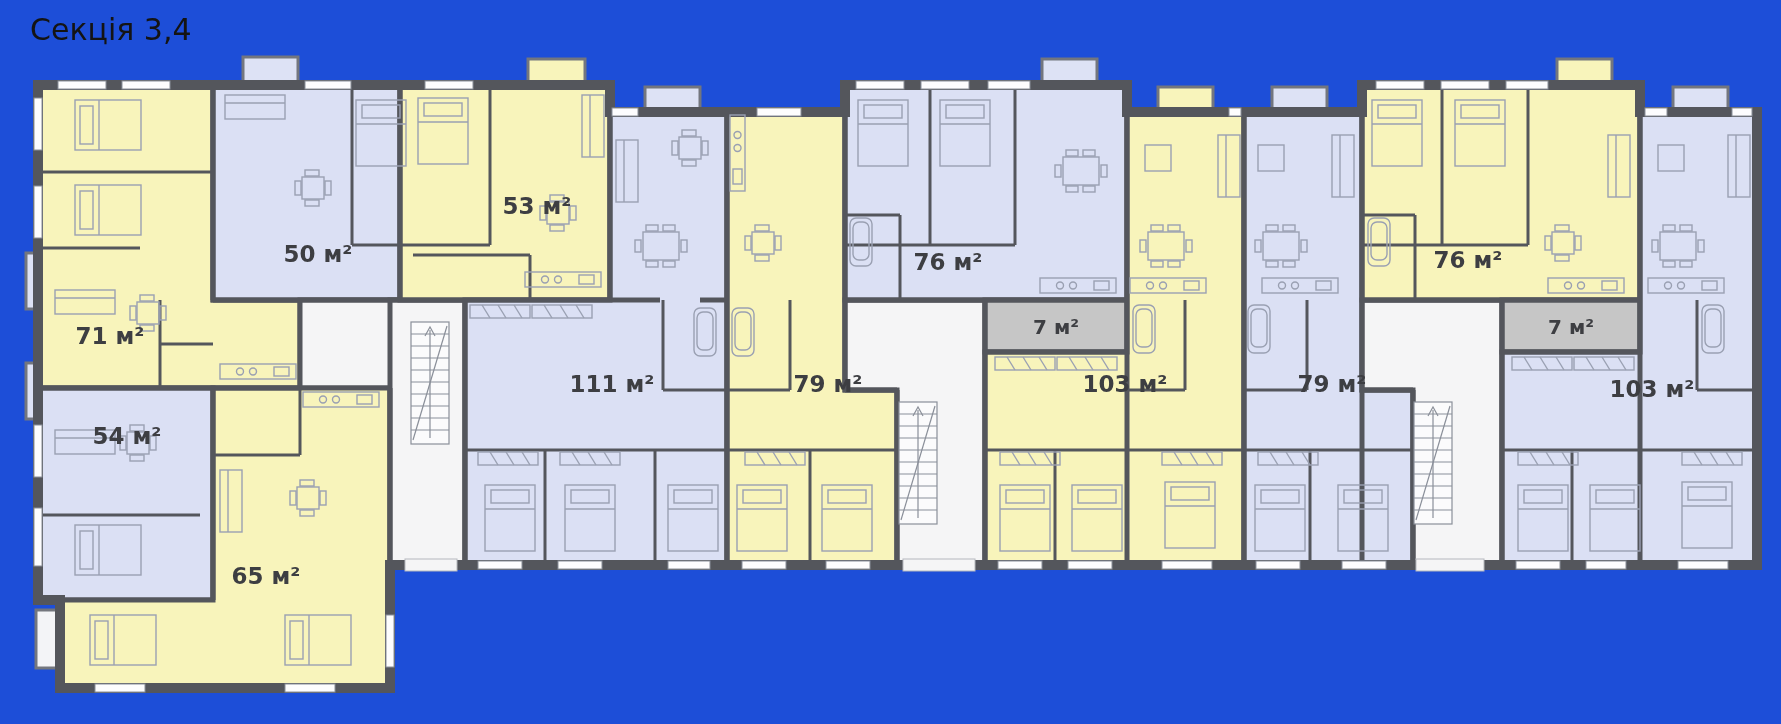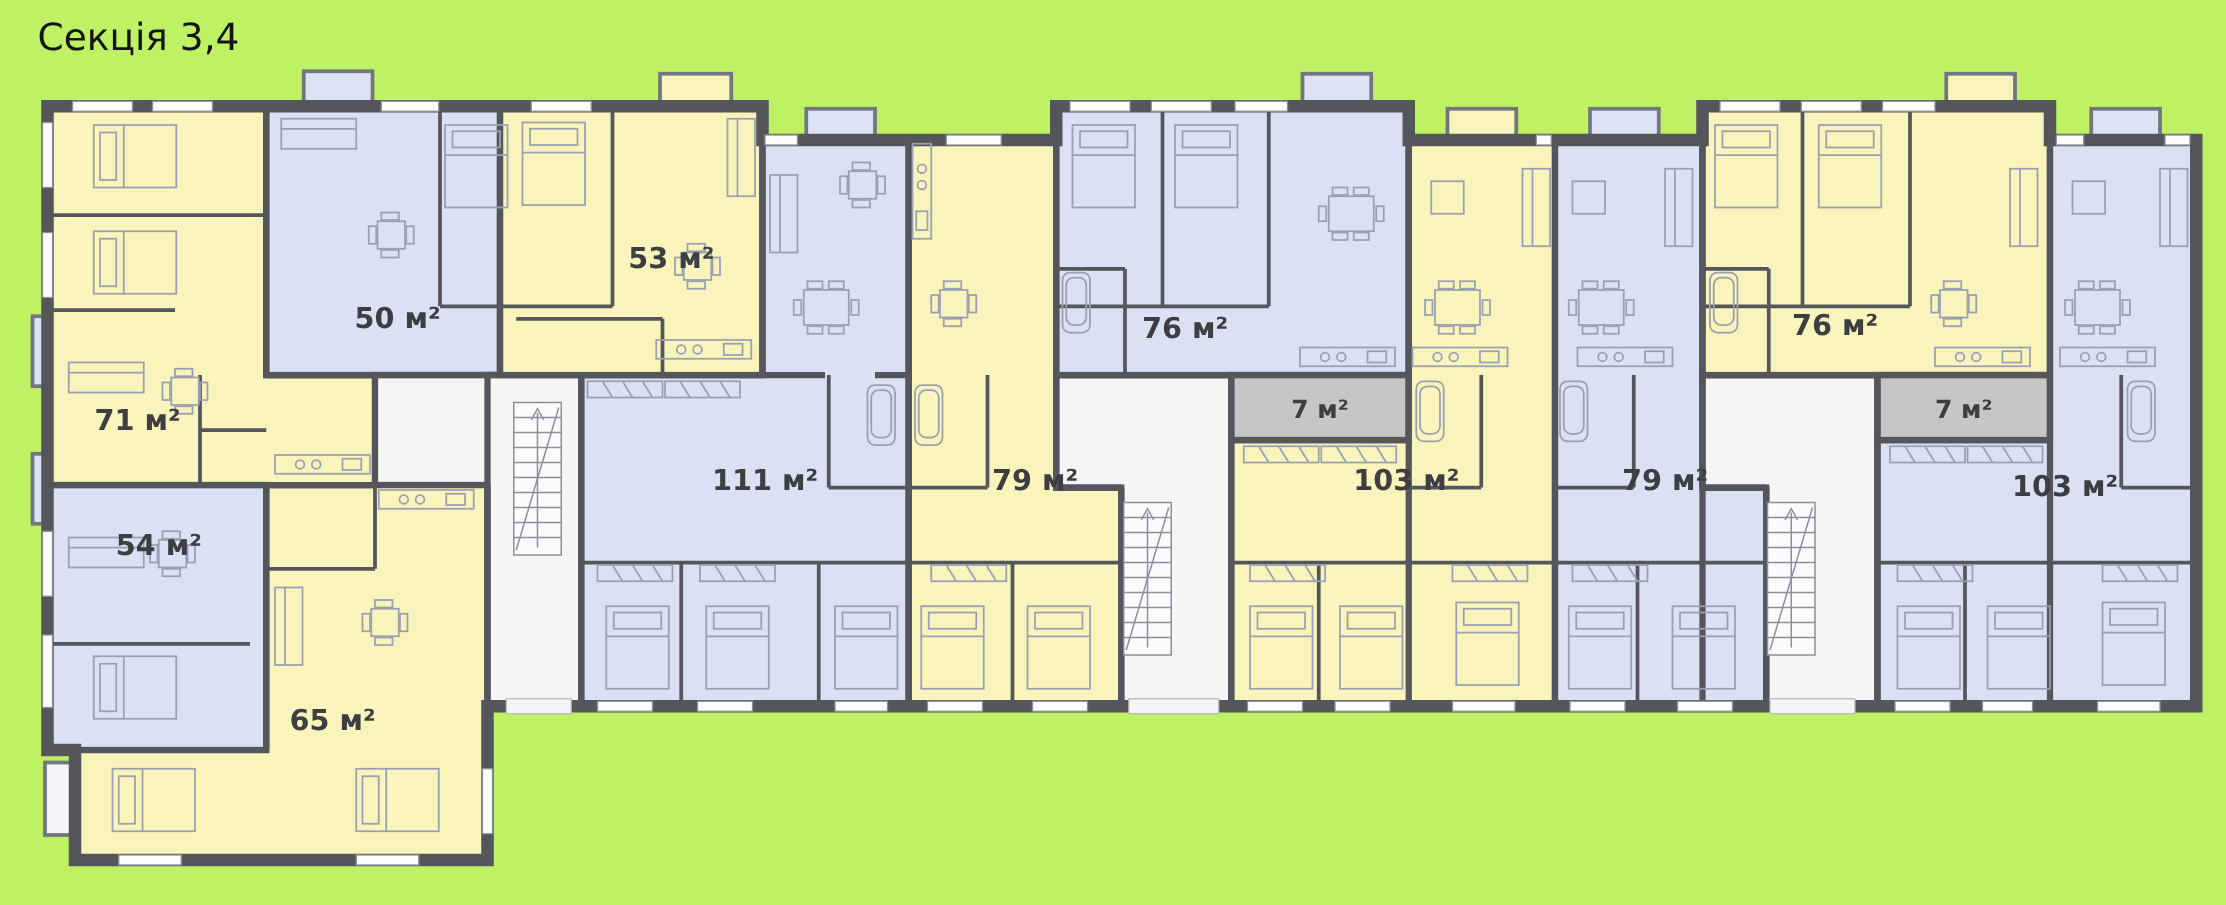--- a/index.html
+++ b/index.html
@@ -1,16 +1,16 @@
 <!DOCTYPE html>
 <html><head>
 <meta charset="utf-8">
 <style>
   html,body{margin:0;padding:0;background:#ffffff;}
-  .page{position:relative;width:1781px;height:724px;background:#bef264;overflow:hidden;
+  .page{position:relative;width:1781px;height:724px;background:#1d4ed8;overflow:hidden;
         font-family:"DejaVu Sans", sans-serif;}
   svg{display:block;}
   
   .apt-y{fill:#f8f4bb;stroke:#54565c;stroke-width:5;}
   .apt-b{fill:#dbe0f4;stroke:#54565c;stroke-width:5;}
   .apt-g{fill:#c6c6c6;stroke:#54565c;stroke-width:5;}
   .zone-w{fill:#f5f5f6;stroke:#54565c;stroke-width:5;}
   
   .wall-outer{fill:none;stroke:#54565c;stroke-width:10;stroke-linejoin:miter;}
   .wall-in{fill:none;stroke:#54565c;stroke-width:5;}

